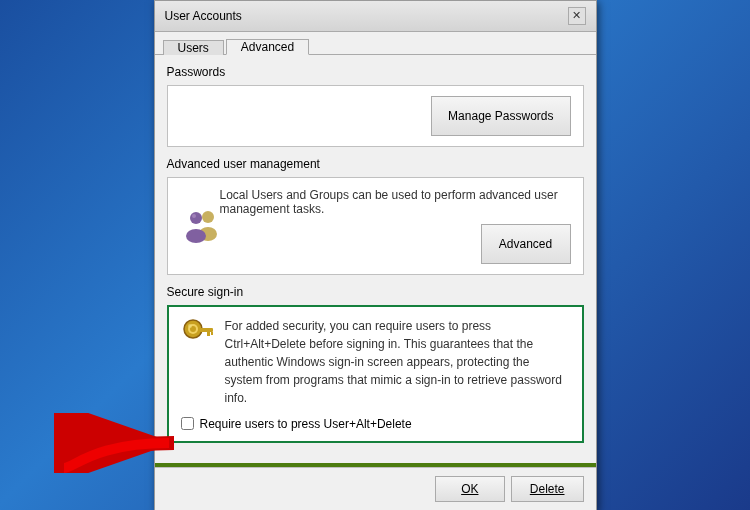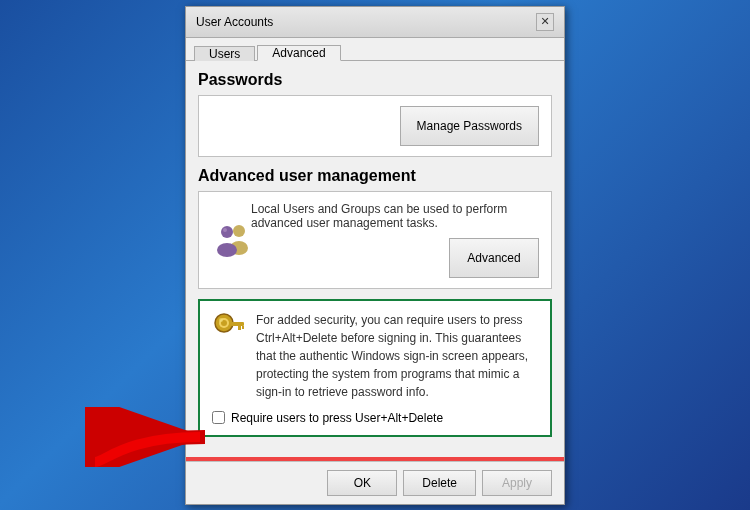--- a/index.html
+++ b/index.html
@@ -10,24 +10,24 @@
       background: linear-gradient(135deg, #1a4fa0 0%, #2a7acc 40%, #1a3a8a 100%);
       display: flex;
       align-items: center;
       justify-content: center;
       font-family: 'Segoe UI', Tahoma, sans-serif;
       font-size: 13px;
       overflow: hidden;
     }
 
     .dialog {
-      background: #ef4444;
+      background: #4d7c0f;
       border: 1px solid #999;
       box-shadow: 2px 2px 8px rgba(0,0,0,0.5);
-      width: 380px;
+      width: 443px;
       min-height: 480px;
       position: relative;
     }
 
     .title-bar {
       background: linear-gradient(to bottom, #e8e8e8, #d4d4d4);
       border-bottom: 1px solid #aaa;
       padding: 6px 10px;
       display: flex;
       align-items: center;
@@ -83,22 +83,22 @@
     .content {
       padding: 10px 12px;
       background: #f0f0f0;
     }
 
     .section {
       margin-bottom: 10px;
     }
 
     .section-title {
-      font-size: 16px;
-      font-weight: bold;
+      font-size: 12px;
+      font-weight: normal;
       color: #000;
       margin-bottom: 6px;
     }
 
     .section-box {
       background: #ffffff;
       border: 1px solid #c0c0c0;
       padding: 10px 12px;
     }
 
@@ -174,20 +174,21 @@
     }
 
     .btn-small {
       padding: 5px 18px;
       font-size: 12px;
       background: linear-gradient(to bottom, #f5f5f5, #e0e0e0);
       border: 1px solid #aaa;
       cursor: pointer;
       min-width: 70px;
       text-align: center;
+      text-decoration: underline;
     }
 
     .btn-small.disabled {
       color: #aaa;
       cursor: default;
     }
 
     .red-arrow {
       width: 120px;
       height: 50px;
@@ -271,20 +272,21 @@
               <div class="section-text" style="margin-bottom:8px;">Local Users and Groups can be used to perform advanced user management tasks.</div>
               <div class="btn-row">
                 <button class="btn">Advanced</button>
               </div>
             </div>
           </div>
         </div>
       </div>
 
       <div class="section">
+        <div class="section-title">Secure sign-in</div>
         <div class="secure-box">
           <div class="secure-content-row">
 
             <div>
               <svg class="key-svg" viewBox="0 0 34 34">
 
                 <circle cx="12" cy="12" r="9" fill="#c8a020" stroke="#8a6010" stroke-width="1.5"></circle>
                 <circle cx="12" cy="12" r="5" fill="#f0d060"></circle>
                 <circle cx="12" cy="12" r="3" fill="#c8a020"></circle>
 
@@ -304,16 +306,15 @@
             <input type="checkbox" id="ctrl-alt-del" style="">
             <label for="ctrl-alt-del">Require users to press User+Alt+Delete</label>
           </div>
         </div>
       </div>
     </div>
 
     <div class="dialog-buttons">
       <button class="btn-small">OK</button>
       <button class="btn-small">Delete</button>
-      <button class="btn-small disabled">Apply</button>
     </div>
   </div>
 </div>
 
 </body></html>

